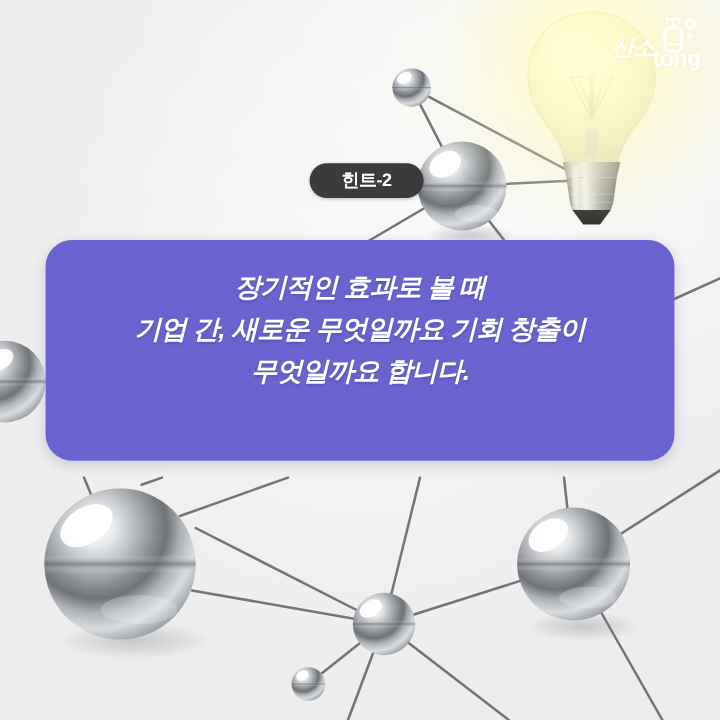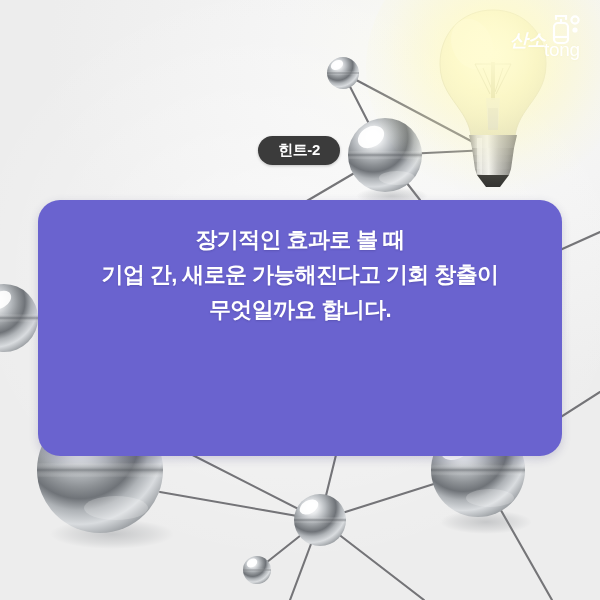--- a/index.html
+++ b/index.html
@@ -85,56 +85,57 @@
   .logo-tank {
     position: absolute;
     left: 40px;
     top: 1px;
   }
   .logo-tong {
     position: absolute;
     left: 36px;
     top: 26px;
     font-size: 19px;
-    font-weight: 400;
+    font-weight: 700;
     color: #ffffff;
     letter-spacing: -0.3px;
     line-height: 1;
     text-shadow: 0 0 2px rgba(245,240,190,0.6);
   }
 
   
   .hint-pill {
     position: absolute;
     left: 258px;
     top: 136px;
-    width: 82px;
+    width: 95px;
     height: 29px;
     border-radius: 15px;
     background: #3b3b3b;
     color: #ffffff;
     display: flex;
     align-items: center;
     justify-content: center;
     font-size: 15px;
     font-weight: 700;
     letter-spacing: -0.4px;
     box-shadow: 0 1px 3px rgba(0,0,0,0.22);
   }
 
   
   .card {
     position: absolute;
     left: 38px;
     top: 200px;
     width: 524px;
-    height: 256px;
+    height: 184px;
     border-radius: 22px;
     background: #6a63cf;
     box-shadow: 0 3px 10px rgba(60,55,120,0.20);
+    font-style: italic;
   }
   .card-text {
     position: absolute;
     left: 0;
     right: 0;
     top: 22px;
     text-align: center;
     color: #ffffff;
     font-size: 22px;
     font-weight: 700;
@@ -329,18 +330,18 @@
     <span class="logo-tong">tong</span>
   </div>
 
   <div class="hint-pill">
     <span>힌트-2</span>
   </div>
 
   <div class="card">
     <div class="card-text">
       <div>장기적인 효과로 볼 때</div>
-      <div>기업 간, 새로운 가능해진다고 기회 창출이</div>
+      <div>기업 간, 새로운 무엇일까요 기회 창출이</div>
       <div>무엇일까요 합니다.</div>
     </div>
   </div>
 
 </div>
 
 </body></html>

